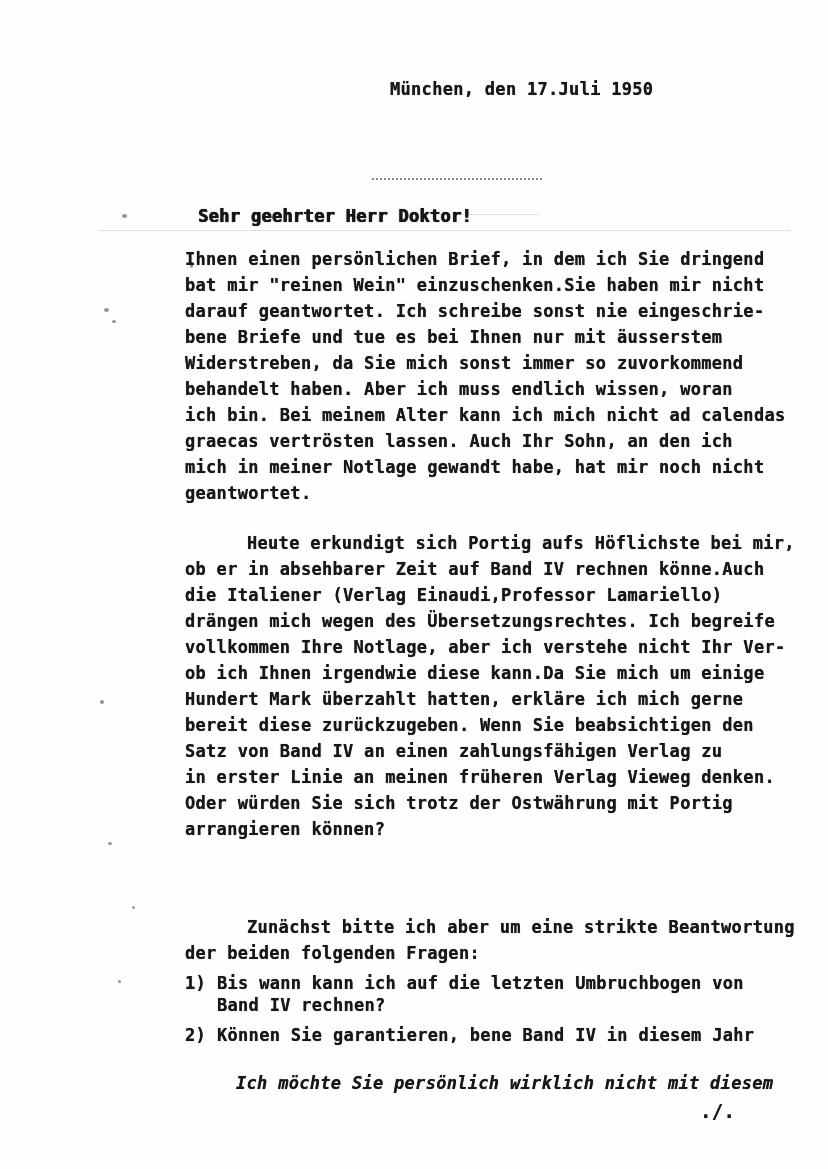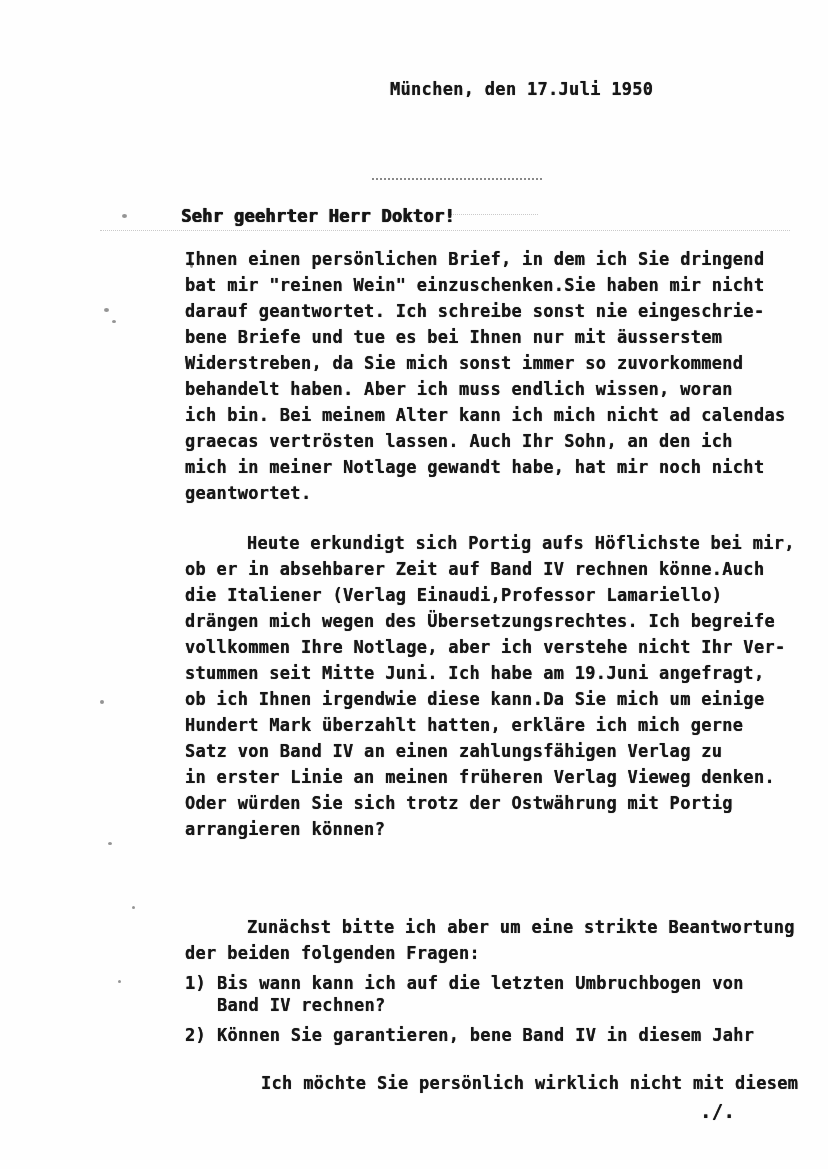--- a/index.html
+++ b/index.html
@@ -14,31 +14,31 @@
     font-weight: bold;
     color: #171717;
     font-size: 17px;
     letter-spacing: 0.3px;
     text-shadow: 0 0 0.7px rgba(10,10,10,0.85);
   }
   .block { position: absolute; line-height: 26px; white-space: nowrap; }
   .block div { height: 26px; }
   .ind { padding-left: 62px; }
   .dateline { top: 76px; left: 390px; }
-  .salutation { top: 203px; left: 181px; text-shadow: 0.8px 0 0 #111, 0 0 1px rgba(0,0,0,0.9); }
+  .salutation { top: 203px; left: 198px; text-shadow: 0.8px 0 0 #111, 0 0 1px rgba(0,0,0,0.9); }
   .para1 { top: 246px; left: 185px; }
   .para2 { top: 530px; left: 185px; }
   .para3 { top: 914px; left: 185px; }
   .qlist { top: 972px; left: 185px; line-height: 22px; }
   .qlist div { height: 22px; }
   .qline { display: flex; }
   .qmark { width: 32px; flex: 0 0 32px; }
   .qcont { padding-left: 32px; }
   .qgap { height: 8px !important; }
-  .para4 { top: 1070px; left: 199px; }
+  .para4 { top: 1070px; left: 174px; font-style: italic; }
   .contmark { top: 1098px; left: 700px; font-size: 19px; }
   
   .noise { position: absolute; pointer-events: none; }
   .dotline { border-top: 2px dotted rgba(20,20,20,0.5); height: 0; }
   .dotline-faint { border-top: 1px dotted rgba(20,20,20,0.22); height: 0; }
   .speck { background: rgba(20,20,20,0.45); border-radius: 50%; }
 </style>
 </head>
 <body>
 
@@ -60,23 +60,23 @@
     <div>mich in meiner Notlage gewandt habe, hat mir noch nicht</div>
     <div>geantwortet.</div>
   </div>
 
   <div class="block para2">
     <div class="ind">Heute erkundigt sich Portig aufs Höflichste bei mir,</div>
     <div>ob er in absehbarer Zeit auf Band IV rechnen könne.Auch</div>
     <div>die Italiener (Verlag Einaudi,Professor Lamariello)</div>
     <div>drängen mich wegen des Übersetzungsrechtes. Ich begreife</div>
     <div>vollkommen Ihre Notlage, aber ich verstehe nicht Ihr Ver-</div>
-    <div>stummen seit Mitte Juni. Ich habe am 19.Juni angefragt,</div>
     <div>ob ich Ihnen irgendwie diese kann.Da Sie mich um einige</div>
     <div>Hundert Mark überzahlt hatten, erkläre ich mich gerne</div>
+    <div>bereit diese zurückzugeben. Wenn Sie beabsichtigen den</div>
     <div>Satz von Band IV an einen zahlungsfähigen Verlag zu</div>
     <div>in erster Linie an meinen früheren Verlag Vieweg denken.</div>
     <div>Oder würden Sie sich trotz der Ostwährung mit Portig</div>
     <div>arrangieren können?</div>
   </div>
 
   <div class="block para3">
     <div class="ind">Zunächst bitte ich aber um eine strikte Beantwortung</div>
     <div>der beiden folgenden Fragen:</div>
   </div>

